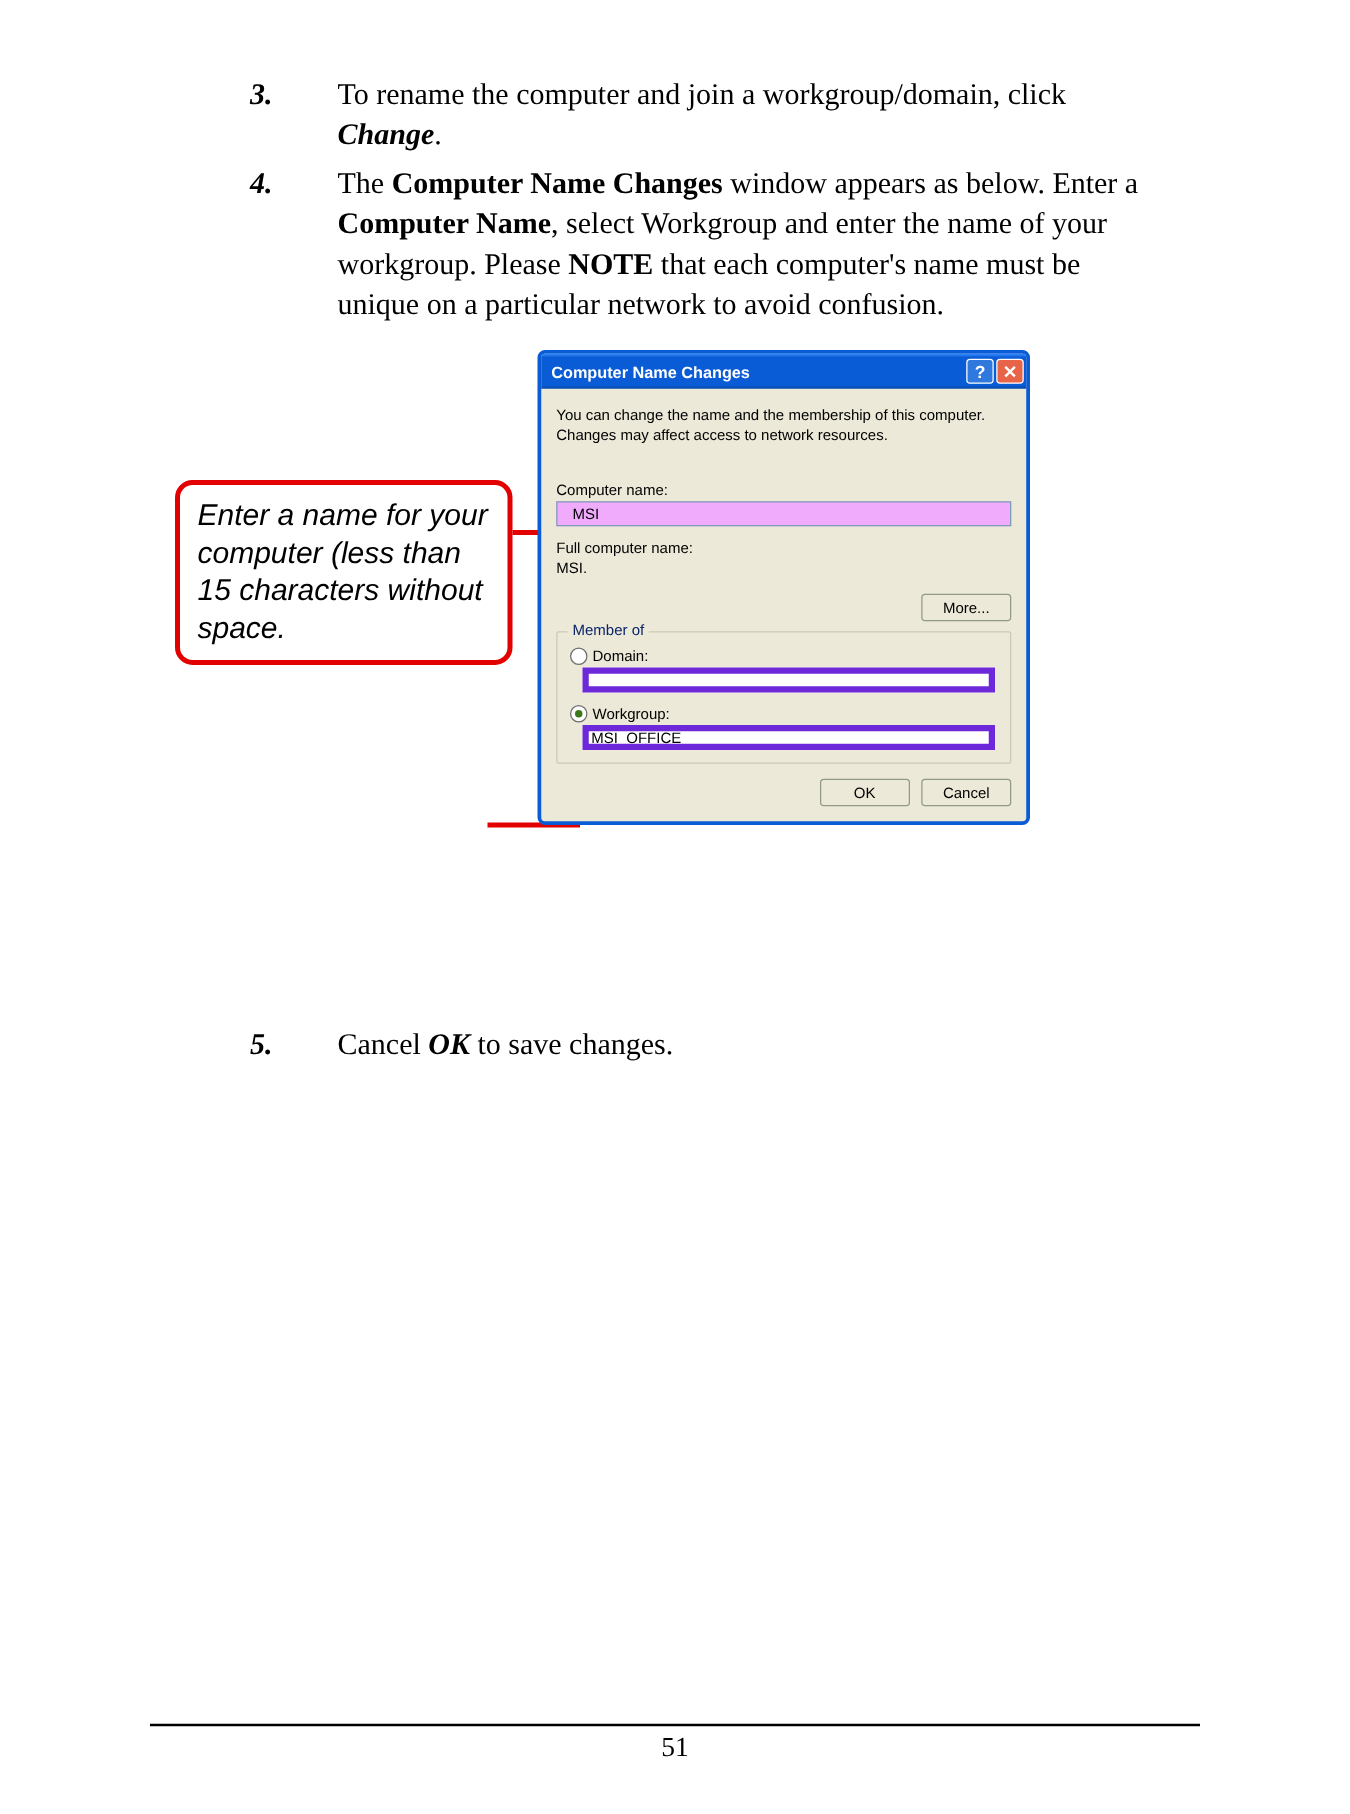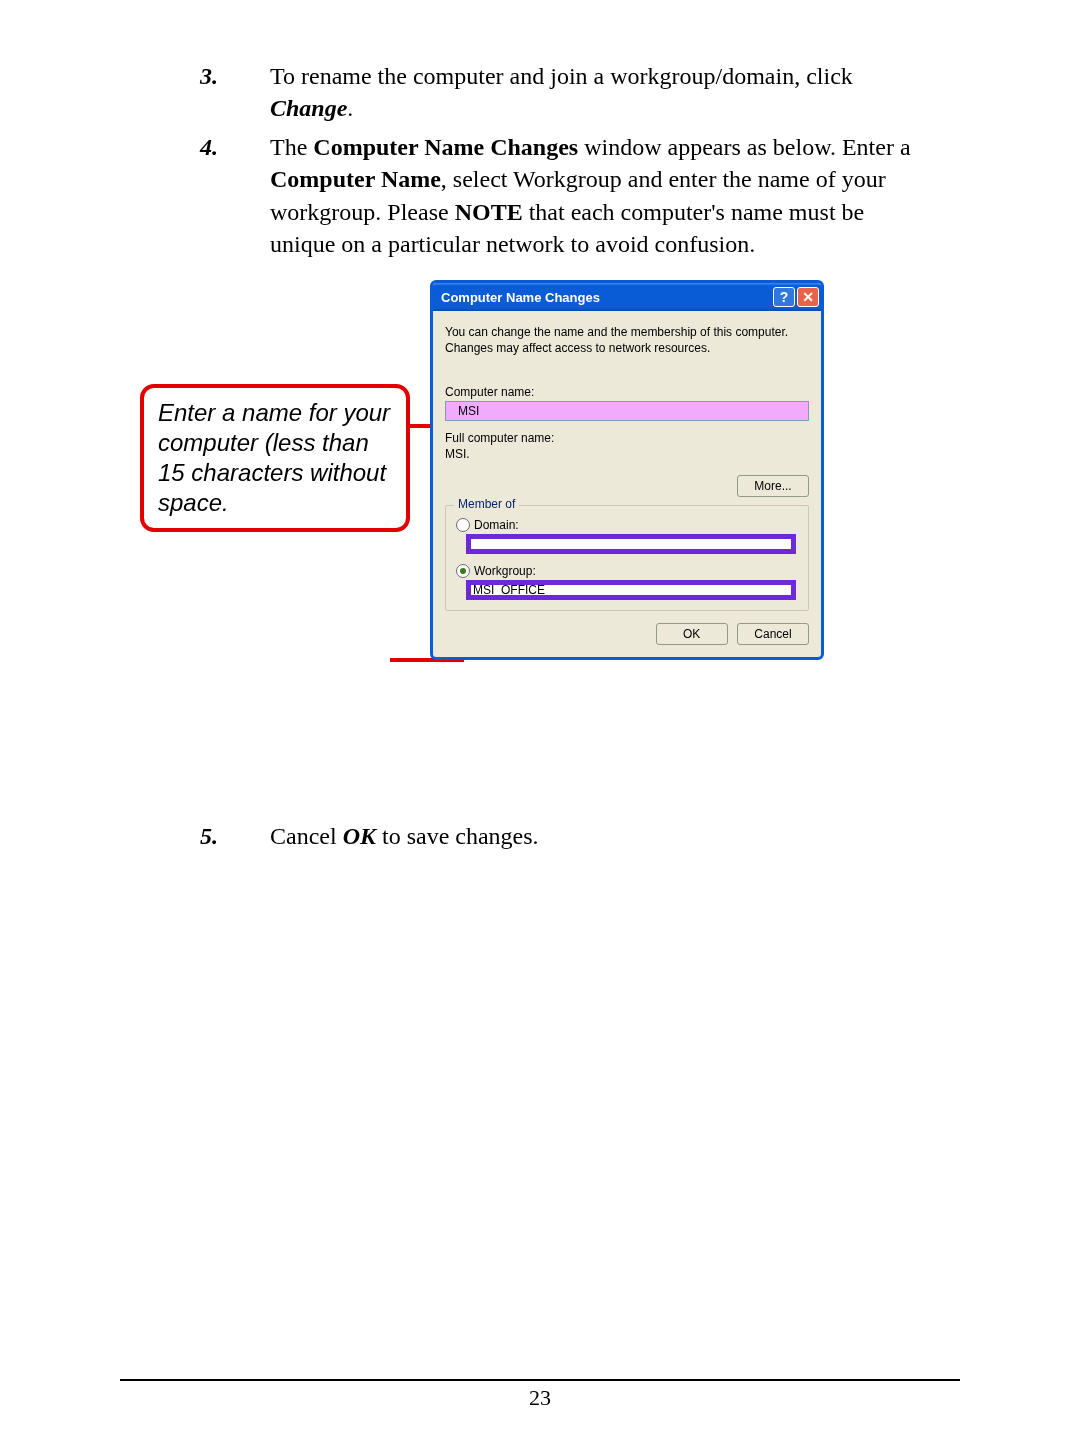--- a/index.html
+++ b/index.html
@@ -284,14 +284,14 @@
   <div class="steps">
     <div class="step">
       <div class="step-num">5.</div>
       <div class="step-body">
         <span>Cancel </span><span class="ib">OK</span><span> to save changes.</span>
       </div>
     </div>
   </div>
 
   <div class="footer-line"></div>
-  <div class="page-num">23</div>
+  <div class="page-num">51</div>
 </div>
 
 </body></html>

